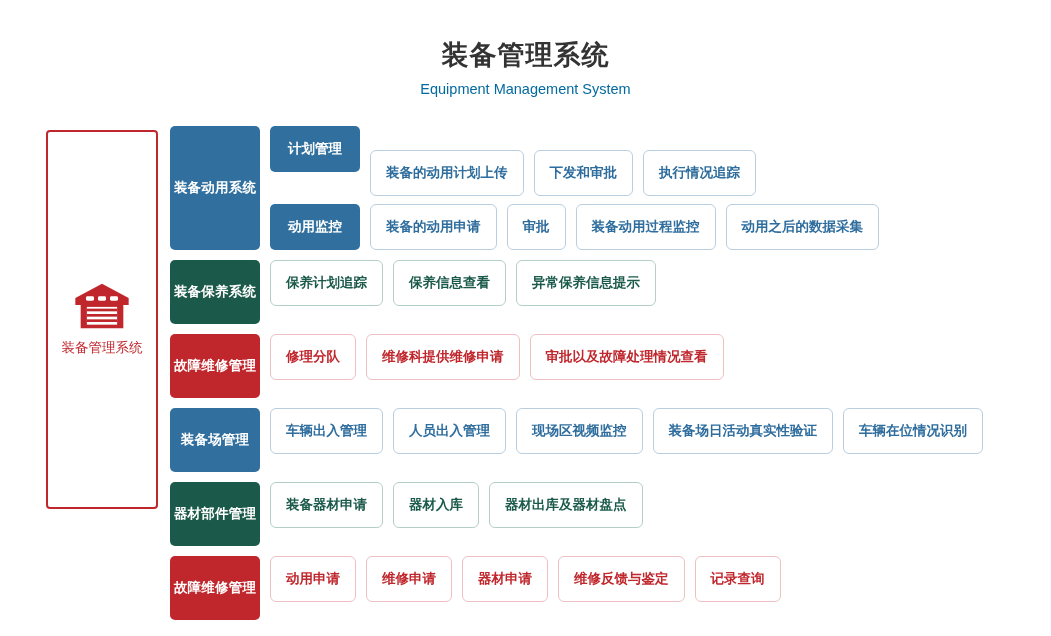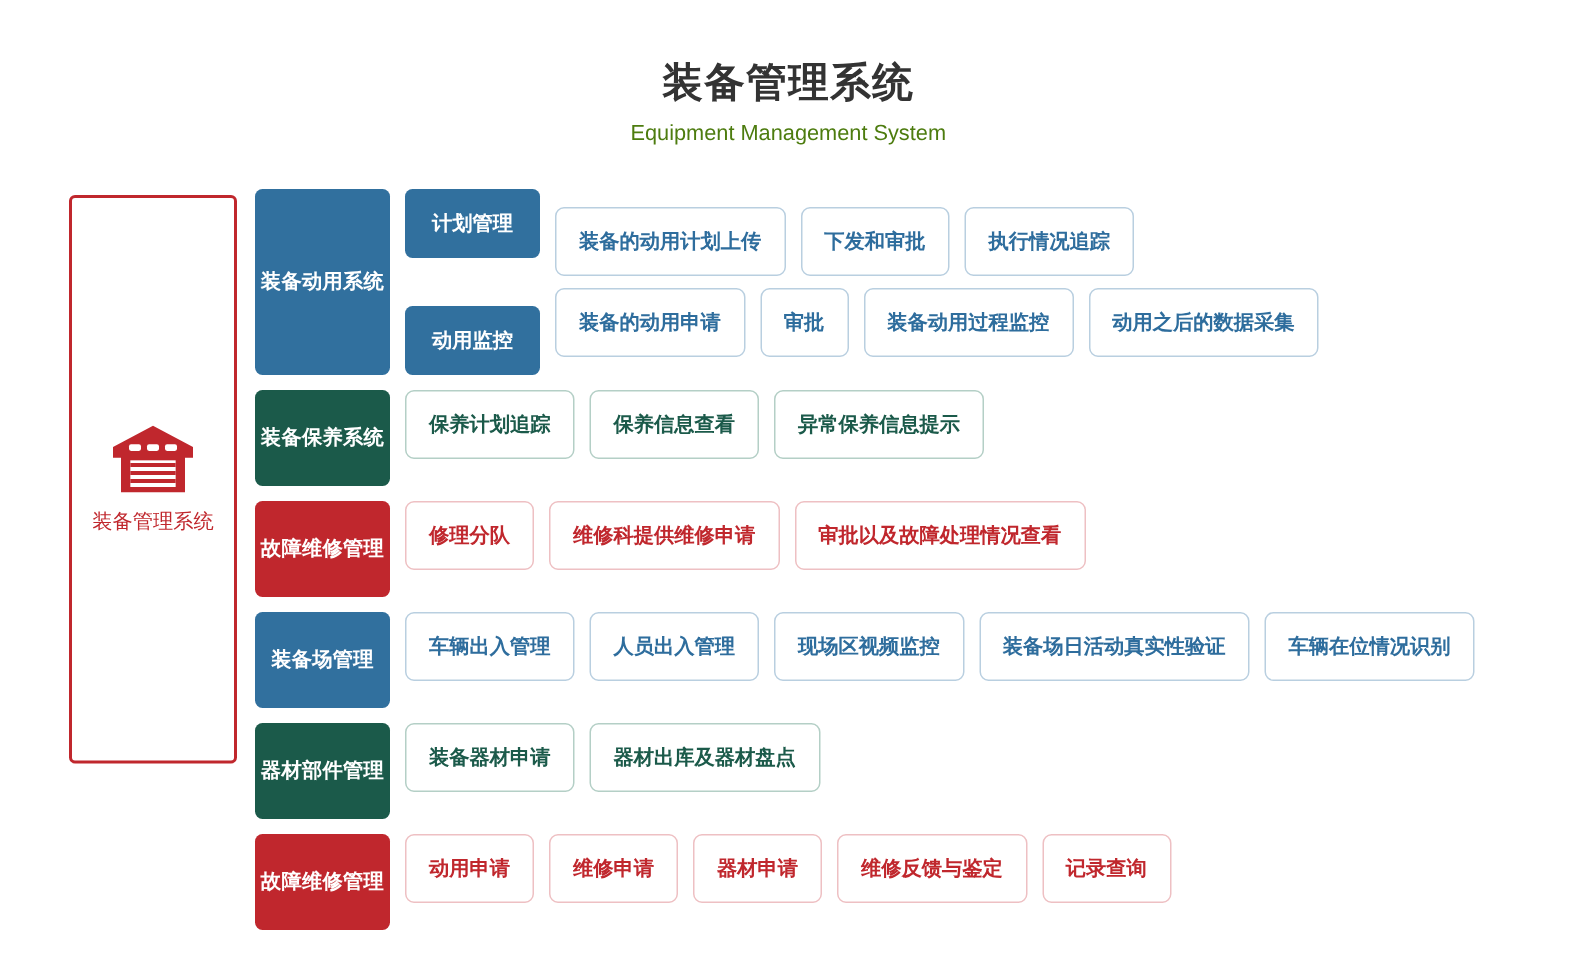--- a/index.html
+++ b/index.html
@@ -25,21 +25,21 @@
   }
   #page-title {
     font-size: 27px;
     font-weight: bold;
     color: #333333;
     letter-spacing: 1px;
     line-height: 34px;
   }
   #page-subtitle {
     font-size: 14.5px;
-    color: #4d7c0f;
+    color: #0369a1;
     line-height: 22px;
     margin-top: 6px;
     font-weight: normal;
   }
 
   
   #root-panel {
     position: absolute;
     left: 46px;
     top: 130px;
@@ -117,21 +117,21 @@
     display: flex;
     align-items: center;
     justify-content: center;
     box-sizing: border-box;
   }
 
   
   .sublines {
     display: flex;
     flex-direction: column;
-    justify-content: center;
+    justify-content: flex-end;
   }
   .subline {
     display: flex;
     align-items: stretch;
   }
   .subline + .subline { margin-top: 8px; }
 
   
   .leaf {
     height: 46px;
@@ -222,20 +222,21 @@
     <div class="leaf">车辆出入管理</div>
     <div class="leaf">人员出入管理</div>
     <div class="leaf">现场区视频监控</div>
     <div class="leaf">装备场日活动真实性验证</div>
     <div class="leaf">车辆在位情况识别</div>
   </div>
 
   <div class="row short mb-lg">
     <div class="cat green">器材部件管理</div>
     <div class="leaf green">装备器材申请</div>
+    <div class="leaf green">器材入库</div>
     <div class="leaf green">器材出库及器材盘点</div>
   </div>
 
   <div class="row short">
     <div class="cat red">故障维修管理</div>
     <div class="leaf red">动用申请</div>
     <div class="leaf red">维修申请</div>
     <div class="leaf red">器材申请</div>
     <div class="leaf red">维修反馈与鉴定</div>
     <div class="leaf red">记录查询</div>

